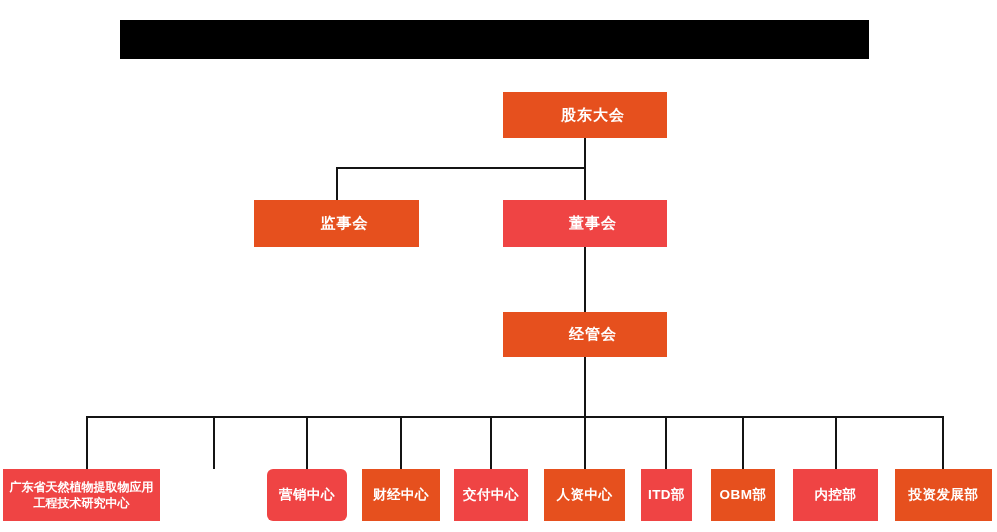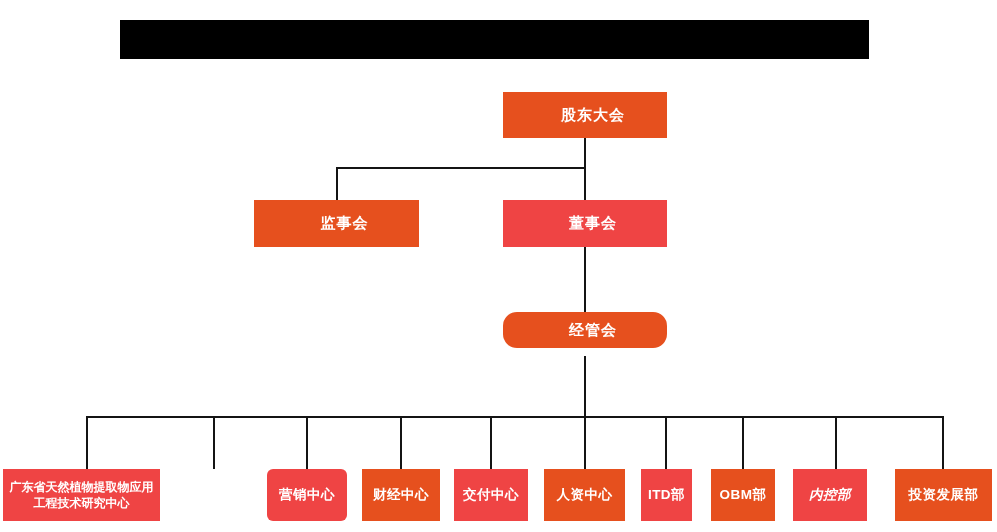--- a/index.html
+++ b/index.html
@@ -74,25 +74,25 @@
   <div class="line" style="left:665px; top:416px; width:2px; height:53px;"></div>
   <div class="line" style="left:742px; top:416px; width:2px; height:53px;"></div>
   <div class="line" style="left:835px; top:416px; width:2px; height:53px;"></div>
   <div class="line" style="left:942px; top:416px; width:2px; height:53px;"></div>
 
   <div class="node dark lvl" style="left:503px; top:92px; width:164px; height:46px;">股东大会</div>
 
   <div class="node dark lvl" style="left:254px; top:200px; width:165px; height:47px;">监事会</div>
   <div class="node light lvl" style="left:503px; top:200px; width:164px; height:47px;">董事会</div>
 
-  <div class="node dark lvl" style="left:503px; top:312px; width:164px; height:36px;border-radius:14px;">经管会</div>
+  <div class="node dark lvl" style="left:503px; top:312px; width:164px; height:45px;">经管会</div>
 
   <div class="node light dept dept-long" style="left:3px; top:469px; width:157px; height:52px;">广东省天然植物提取物应用工程技术研究中心</div>
   <div class="node light dept" style="left:267px; top:469px; width:80px; height:52px;border-radius:6px;">营销中心</div>
   <div class="node dark dept" style="left:362px; top:469px; width:78px; height:52px;">财经中心</div>
   <div class="node light dept" style="left:454px; top:469px; width:74px; height:52px;">交付中心</div>
   <div class="node dark dept" style="left:544px; top:469px; width:81px; height:52px;">人资中心</div>
   <div class="node light dept" style="left:641px; top:469px; width:51px; height:52px;">ITD部</div>
   <div class="node dark dept" style="left:711px; top:469px; width:64px; height:52px;">OBM部</div>
-  <div class="node light dept" style="left:793px; top:469px; width:74px; height:52px;font-style:italic;">内控部</div>
+  <div class="node light dept" style="left:793px; top:469px; width:85px; height:52px;">内控部</div>
   <div class="node dark dept" style="left:895px; top:469px; width:97px; height:52px;">投资发展部</div>
 
 </div>
 
 </body></html>

